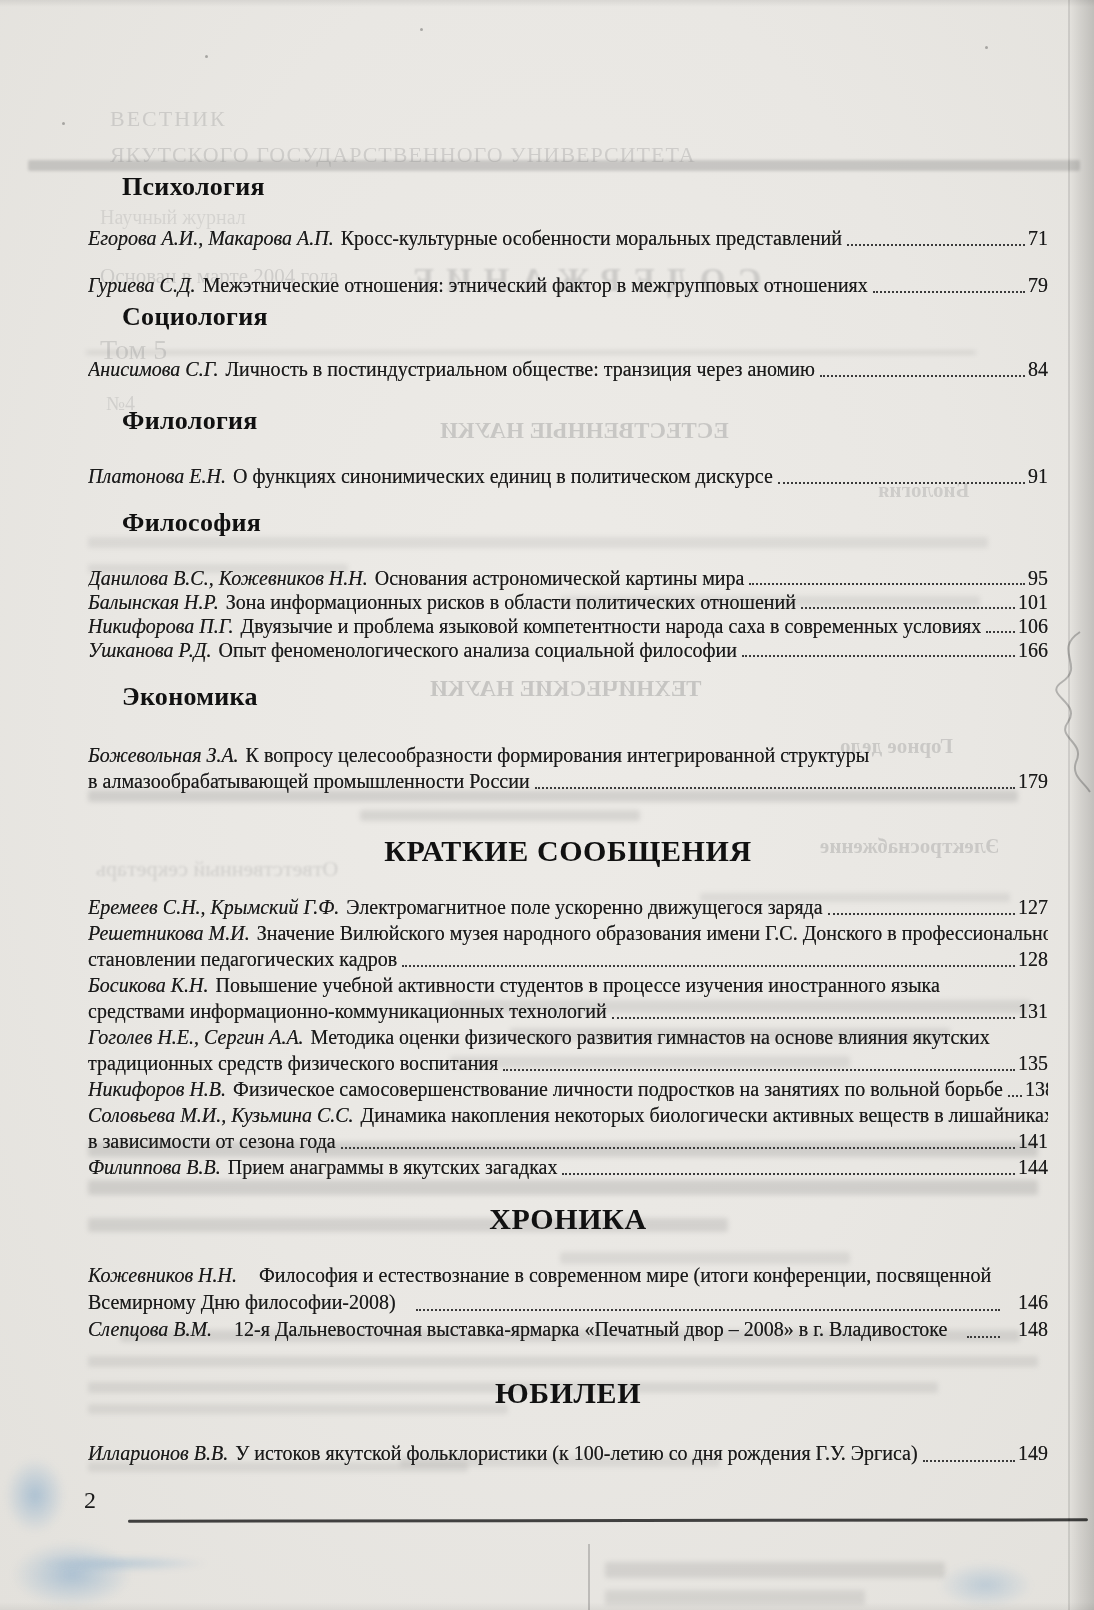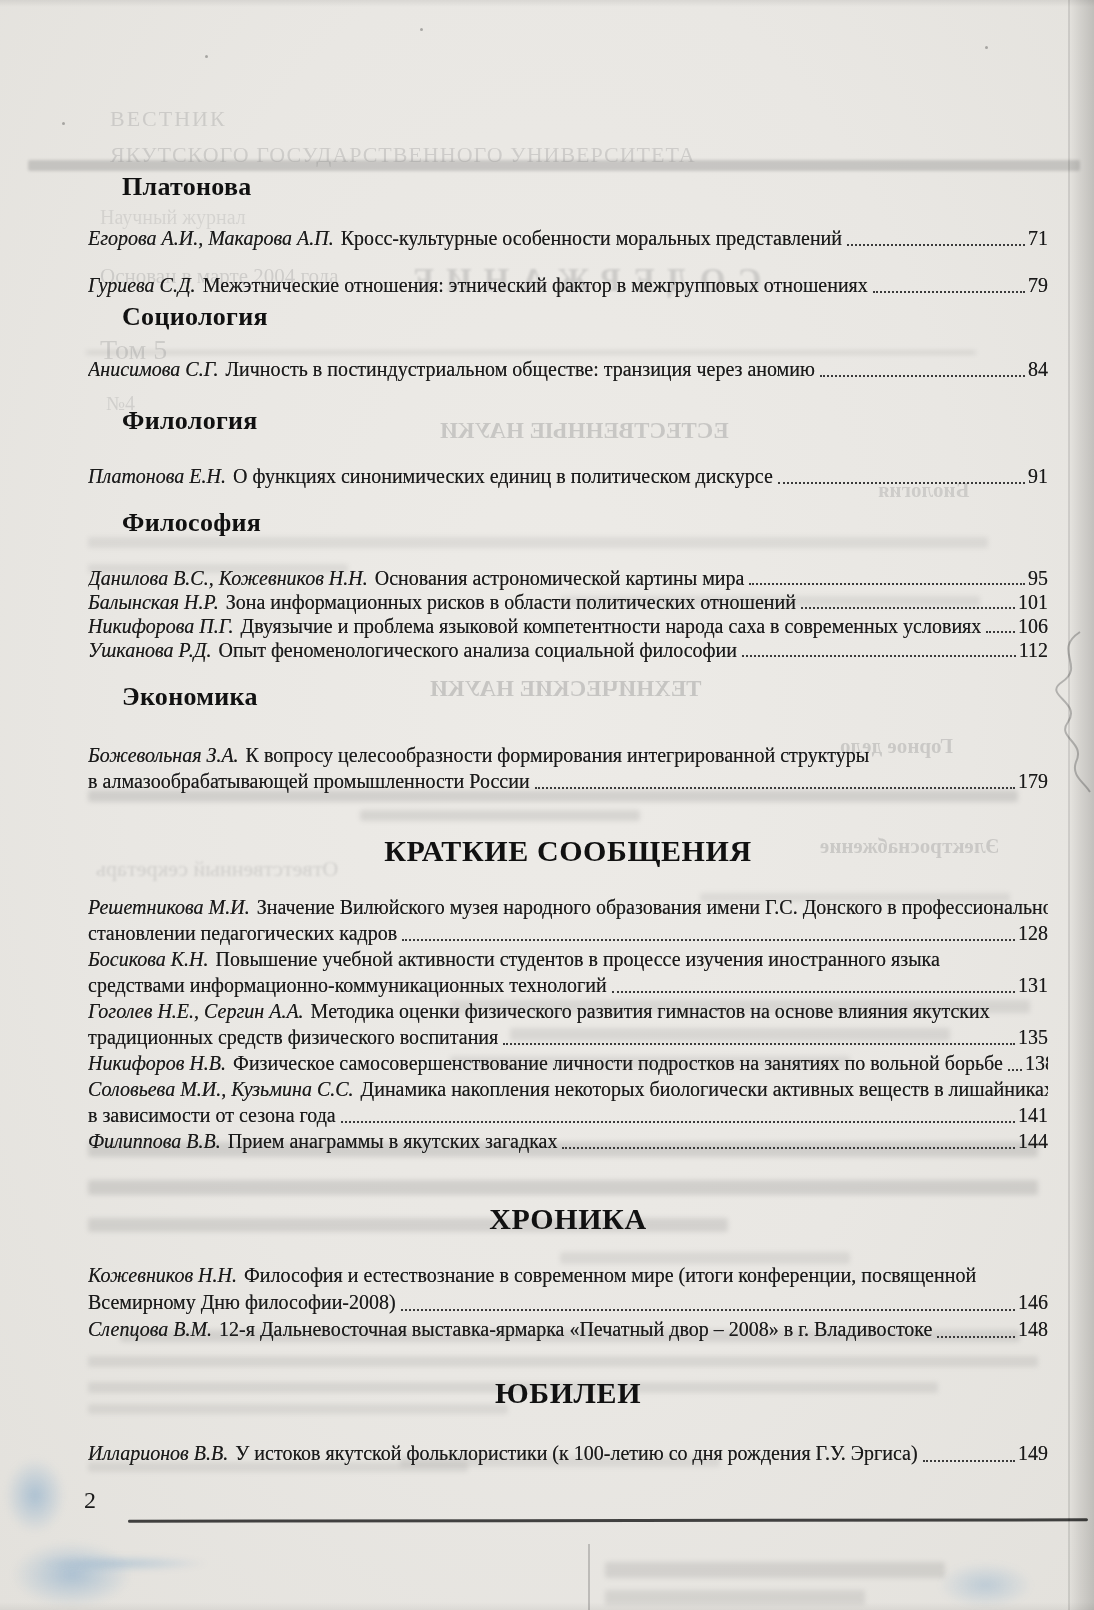--- a/index.html
+++ b/index.html
@@ -27,21 +27,21 @@
   .author{font-style:italic;margin-right:7px;white-space:pre;}
   .title{white-space:pre;}
   .dots{flex:1 1 auto;min-width:14px;border-bottom:2px dotted #3a3a3a;margin:0 3px 5px 5px;}
   .pagenum{white-space:pre;}
   .sec-psychology{top:170px;} .sec-psychology .entries{margin-top:21px;} .sec-psychology .row{height:25px;line-height:25px;margin-top:22px;}
   .sec-sociology{top:300px;}  .sec-sociology .entries{margin-top:22px;}
   .sec-philology{top:404px;}  .sec-philology .entries{margin-top:25px;}
   .sec-philosophy{top:506px;} .sec-philosophy .entries{margin-top:26px;} .sec-philosophy .row{height:24px;line-height:24px;}
   .sec-economics{top:680px;}  .sec-economics .entries{margin-top:28px;}
   .sec-brief{top:830px;}      .sec-brief .entries{margin-top:22px;}
-  .sec-chronicle{top:1198px;} .sec-chronicle .entries{margin-top:22px;} .sec-chronicle .row{height:27px;line-height:27px;}
+  .sec-chronicle{top:1198px;} .sec-chronicle .entries{margin-top:22px;} .sec-chronicle .row{height:27px;line-height:27px;gap:15px;}
   .sec-jubilee{top:1372px;}   .sec-jubilee .entries{margin-top:26px;}  .sec-jubilee .row{height:27px;line-height:27px;}
   
   .folio{position:absolute;left:84px;top:1487px;font-size:24px;}
   .folio-rule{position:absolute;left:128px;top:1519px;width:960px;height:3px;background:#232323;
     opacity:0.85;transform:rotate(-0.08deg);border-radius:2px;}
   
   .ghost{position:absolute;color:#8f8f8f;white-space:pre;filter:blur(0.7px);}
   .mir{transform:scaleX(-1);}
   .g-vestnik1{left:110px;top:106px;font-size:22px;letter-spacing:2px;opacity:.30;}
   .g-vestnik2{left:110px;top:142px;font-size:22px;letter-spacing:1px;opacity:.30;}
@@ -145,21 +145,21 @@
     <path d="M52,4 C24,22 58,38 34,54 C14,67 54,74 40,94 C28,110 58,114 48,134 C43,148 56,154 62,164" stroke="rgba(110,110,110,0.45)" stroke-width="2" fill="none"></path>
   </svg>
 
   <div class="speck p1"></div>
   <div class="speck p2"></div>
   <div class="speck p3"></div>
   <div class="speck p4"></div>
 
   <div id="toc-root">
       <section class="toc-section sec-psychology">
-        <div class="heading left">Платонова</div>
+        <div class="heading left">Психология</div>
         <div class="entries">
           <div class="row">
             <span class="author">Егорова А.И., Макарова А.П.</span>
             <span class="title">Кросс-культурные особенности моральных представлений</span>
             <span class="dots"></span>
             <span class="pagenum">71</span>
           </div>
           <div class="row">
             <span class="author">Гуриева С.Д.</span>
             <span class="title">Межэтнические отношения: этнический фактор в межгрупповых отношениях</span>
@@ -208,41 +208,47 @@
           <div class="row">
             <span class="author">Никифорова П.Г.</span>
             <span class="title">Двуязычие и проблема языковой компетентности народа саха в современных условиях</span>
             <span class="dots"></span>
             <span class="pagenum">106</span>
           </div>
           <div class="row">
             <span class="author">Ушканова Р.Д.</span>
             <span class="title">Опыт феноменологического анализа социальной философии</span>
             <span class="dots"></span>
-            <span class="pagenum">112</span>
+            <span class="pagenum">166</span>
           </div>
         </div>
       </section>
       <section class="toc-section sec-economics">
         <div class="heading left">Экономика</div>
         <div class="entries">
           <div class="row">
             <span class="author">Божевольная З.А.</span>
             <span class="title">К вопросу целесообразности формирования интегрированной структуры</span>
           </div>
           <div class="row">
             <span class="title">в алмазообрабатывающей промышленности России</span>
             <span class="dots"></span>
             <span class="pagenum">179</span>
           </div>
         </div>
       </section>
       <section class="toc-section sec-brief">
         <div class="heading center">КРАТКИЕ СООБЩЕНИЯ</div>
         <div class="entries">
+          <div class="row">
+            <span class="author">Еремеев С.Н., Крымский Г.Ф.</span>
+            <span class="title">Электромагнитное поле ускоренно движущегося заряда</span>
+            <span class="dots"></span>
+            <span class="pagenum">127</span>
+          </div>
           <div class="row">
             <span class="author">Решетникова М.И.</span>
             <span class="title">Значение Вилюйского музея народного образования имени Г.С. Донского в профессиональном</span>
           </div>
           <div class="row">
             <span class="title">становлении педагогических кадров</span>
             <span class="dots"></span>
             <span class="pagenum">128</span>
           </div>
           <div class="row">

